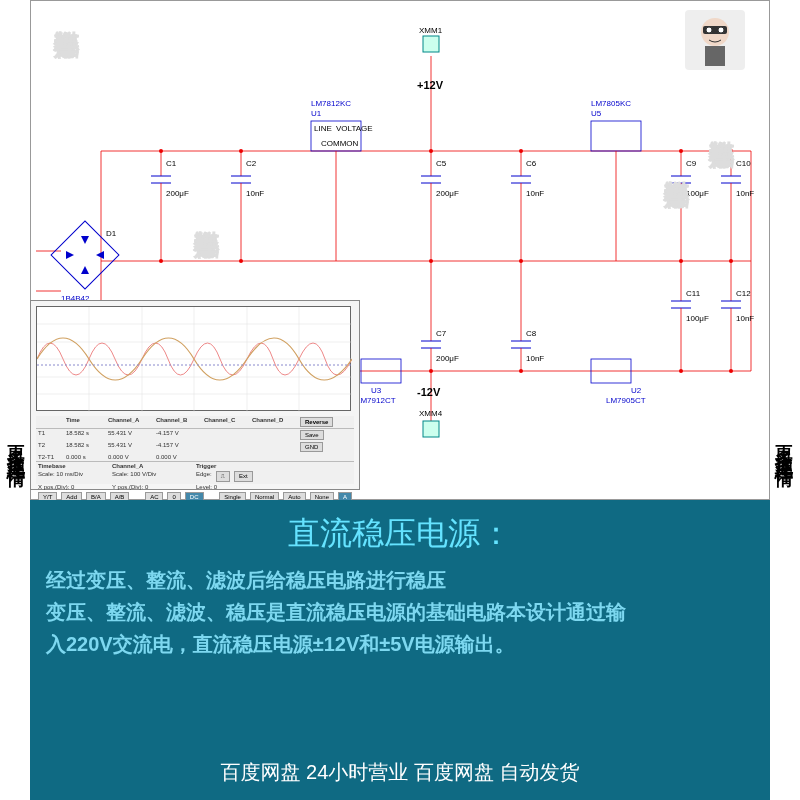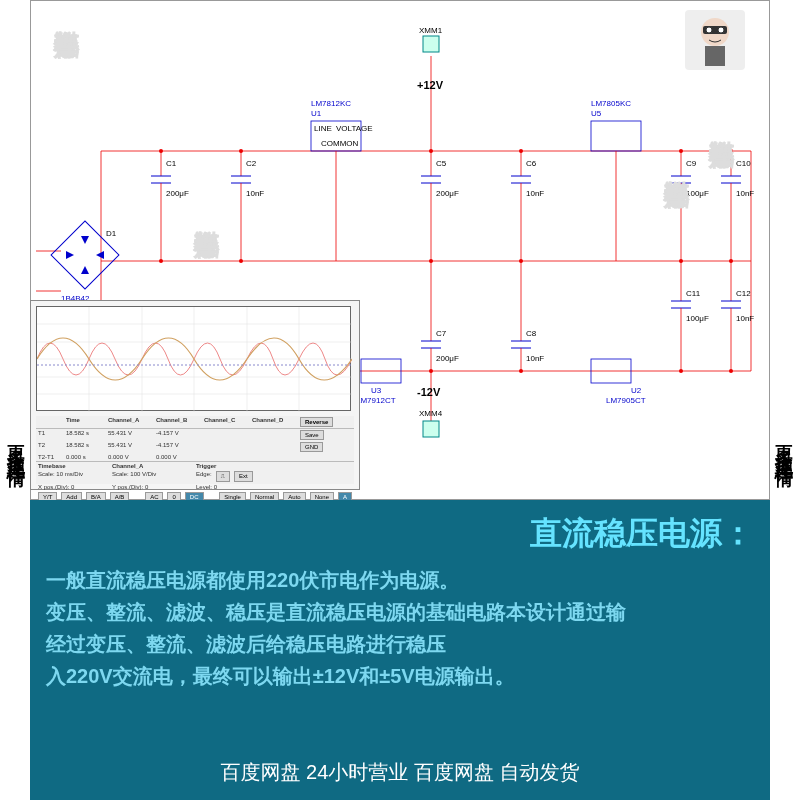--- a/index.html
+++ b/index.html
@@ -30,21 +30,21 @@
   .node { fill: #e00; }
   
   .scope { position: absolute; left: 30px; top: 300px; width: 330px; height: 190px; background: #f5f5f5; border: 1px solid #888; font-size: 7px; }
   .scope-screen { position: absolute; left: 5px; top: 5px; width: 315px; height: 105px; background: #fff; border: 1px solid #666; }
   .scope-controls { position: absolute; left: 5px; top: 115px; right: 5px; bottom: 5px; background: #f0f0f0; }
   .scope-row { display: flex; padding: 1px 2px; gap: 4px; }
   .scope-cell { font-size: 6px; color: #333; }
   .scope-btn { display: inline-block; padding: 1px 4px; background: #ddd; border: 1px solid #999; font-size: 6px; }
   
   .desc-panel { position: absolute; left: 30px; right: 30px; top: 500px; bottom: 0; background: #0f6a83; padding: 12px 16px; }
-  .desc-title { color: #65e3ff; font-size: 32px; font-weight: bold; text-align: right; margin-bottom: 8px; }
+  .desc-title { color: #65e3ff; font-size: 32px; font-weight: normal; text-align: center; margin-bottom: 8px; }
   .desc-line { color: #7dd8f0; font-size: 20px; font-weight: bold; line-height: 1.6; }
   .desc-footer { position: absolute; bottom: 14px; left: 0; right: 0; text-align: center; color: #fff; font-size: 20px; }
 </style>
 </head>
 <body>
 
 <div class="side-label side-left">更多描述见详情</div>
 <div class="side-label side-right">更多描述见详情</div>
 
 <div class="schematic">
@@ -315,18 +315,17 @@
       <span class="scope-btn">Normal</span>
       <span class="scope-btn">Auto</span>
       <span class="scope-btn">None</span>
       <span class="scope-btn" style="background:#48a;color:#fff">A</span>
     </div>
   </div>
 </div>
 
 <div class="desc-panel">
   <div class="desc-title">直流稳压电源：</div>
-  <div class="desc-line">一般直流稳压电源都使用220伏市电作为电源。</div>
+  <div class="desc-line">经过变压、整流、滤波后给稳压电路进行稳压</div>
   <div class="desc-line">变压、整流、滤波、稳压是直流稳压电源的基础电路本设计通过输</div>
-  <div class="desc-line">经过变压、整流、滤波后给稳压电路进行稳压</div>
-  <div class="desc-line">入220V交流电，最终可以输出±12V和±5V电源输出。</div>
+  <div class="desc-line">入220V交流电，直流稳压电源±12V和±5V电源输出。</div>
   <div class="desc-footer">百度网盘 24小时营业 百度网盘 自动发货</div>
 </div>
 
 </body></html>

